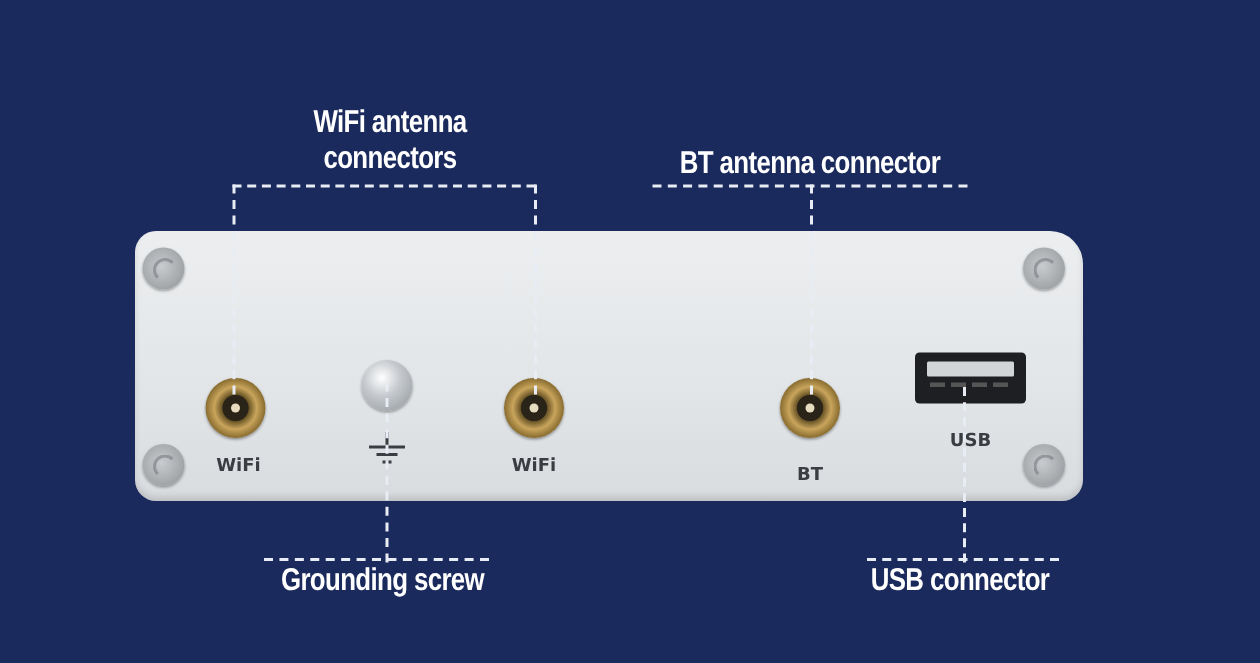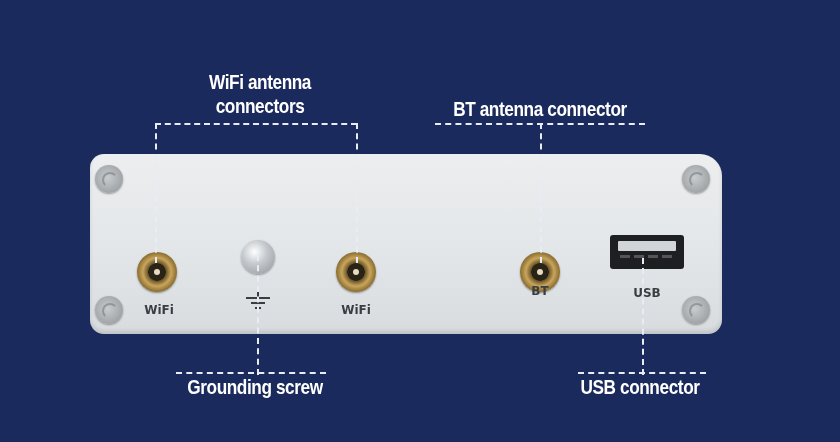--- a/index.html
+++ b/index.html
@@ -49,21 +49,21 @@
       <line x1="3" y1="10" x2="27" y2="10" stroke="#3a3d42" stroke-width="2"></line>
       <line x1="8" y1="15" x2="22" y2="15" stroke="#3a3d42" stroke-width="2"></line>
       <line x1="12" y1="20" x2="18" y2="20" stroke="#3a3d42" stroke-width="2"></line>
     </svg>
 </div>
 
 <div class="sma" style="left:336px;top:252px;"></div>
 <div class="port-label" style="left:334px;top:303px;width:44px;">WiFi</div>
 
 <div class="sma" style="left:520px;top:252px;"></div>
-<div class="port-label" style="left:518px;top:284px;width:44px;">BT</div>
+<div class="port-label" style="left:518px;top:309px;width:44px;">BT</div>
 
 <div class="usb">
   <div class="usb-tongue"></div>
   <div class="usb-pins"></div>
 </div>
 <div class="port-label" style="left:624px;top:286px;width:46px;">USB</div>
 
 <div class="dash-v" style="left:155px;top:155px;height:108px;"></div>
 <div class="dash-v" style="left:356px;top:155px;height:108px;"></div>
 <div class="dash-v" style="left:540px;top:155px;height:108px;"></div>

